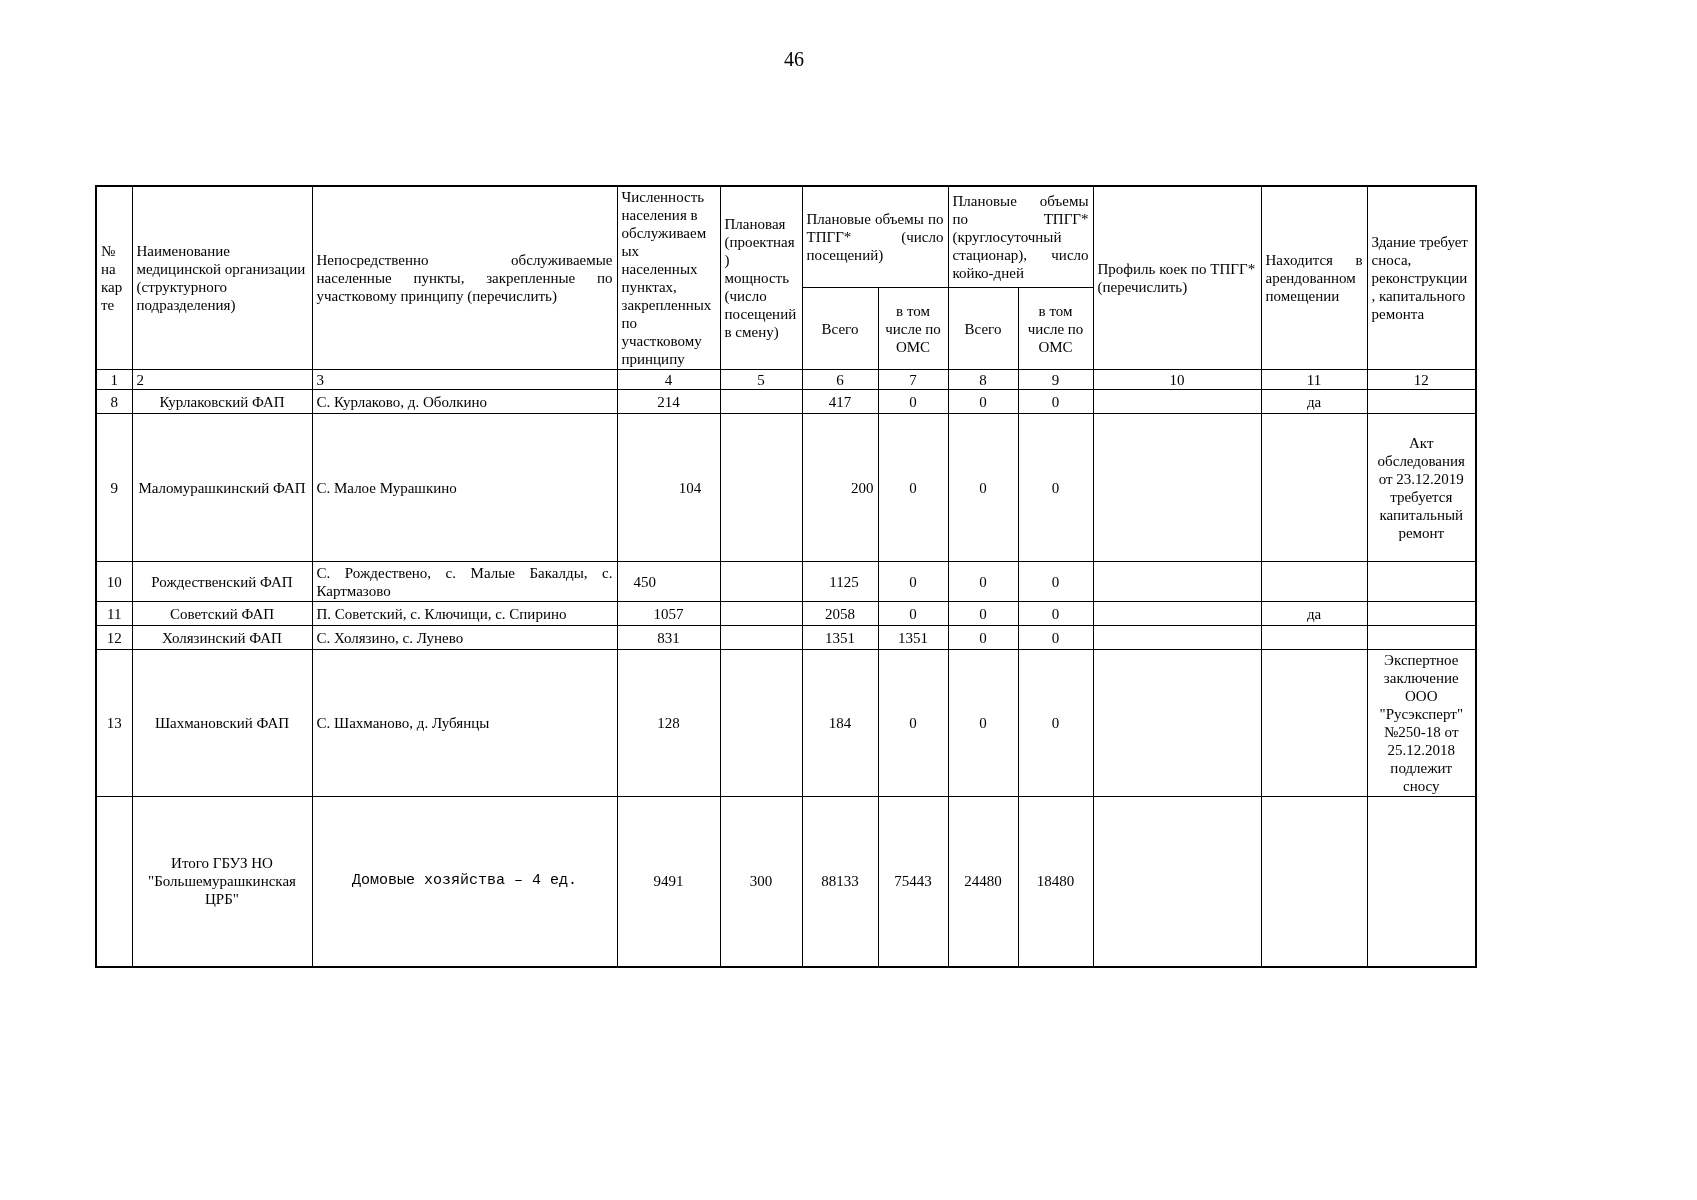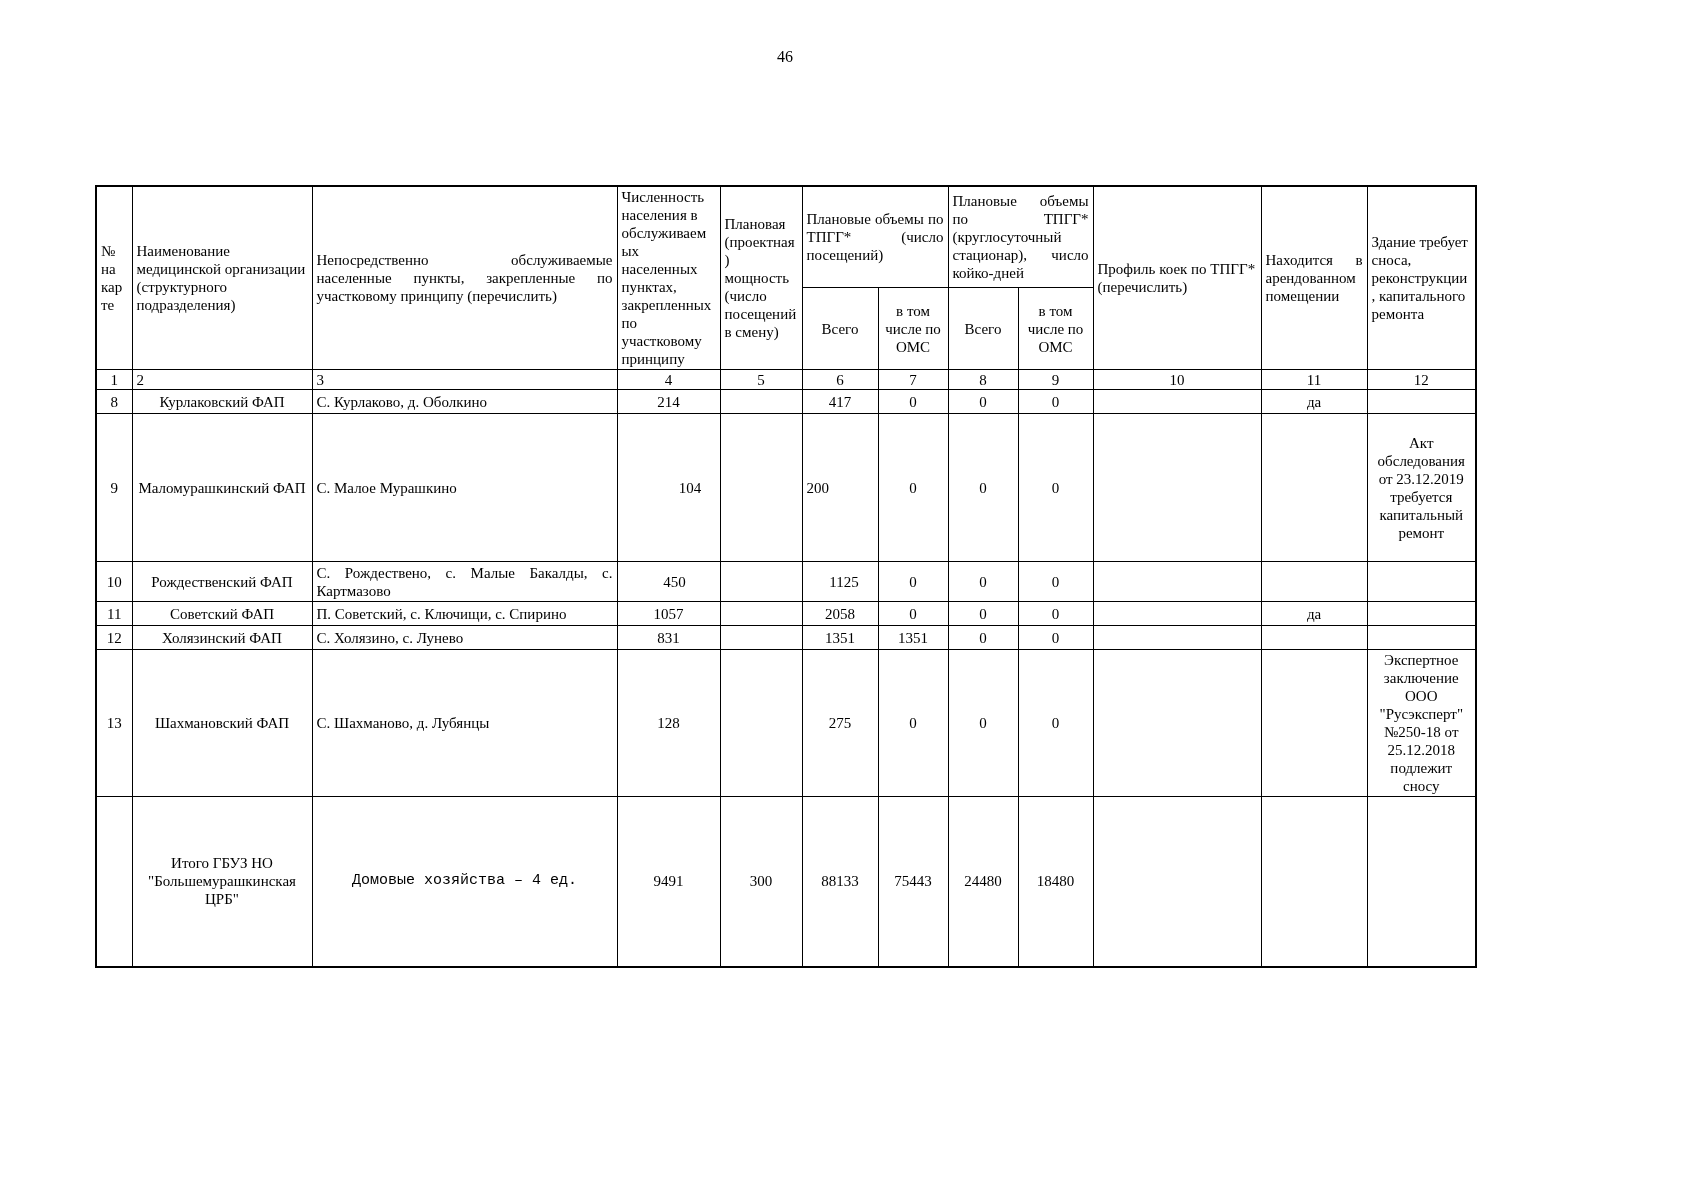--- a/index.html
+++ b/index.html
@@ -10,24 +10,24 @@
   body {
     position: relative;
     width: 1697px;
     height: 1200px;
     font-family: "Liberation Serif", "DejaVu Serif", serif;
     color: #000;
   }
   .page-number {
     position: absolute;
     top: 48px;
-    left: 95px;
+    left: 104px;
     width: 1380px;
     text-align: center;
-    font-size: 16px;
+    font-size: 20px;
   }
   table.doc-table {
     position: absolute;
     left: 95px;
     top: 185px;
     width: 1380px;
     border-collapse: collapse;
     table-layout: fixed;
     border: 2px solid #000;
     font-size: 15px;
@@ -118,33 +118,33 @@
         <td style="text-align: left;"></td>
         <td style="text-align: center;">да</td>
         <td style="text-align: center;"></td>
       </tr>
       <tr style="height: 148px;">
         <td style="text-align: center;">9</td>
         <td style="text-align: center;">Маломурашкинский ФАП</td>
         <td style="text-align: justify;">С. Малое Мурашкино</td>
         <td style="text-align: center; padding-left: 47px;">104</td>
         <td style="text-align: center;"></td>
-        <td style="text-align: left;">200</td>
+        <td style="text-align: right;">200</td>
         <td style="text-align: center;">0</td>
         <td style="text-align: center;">0</td>
         <td style="text-align: center;">0</td>
         <td style="text-align: left;"></td>
         <td style="text-align: center;"></td>
         <td style="text-align: center;">Акт обследования от 23.12.2019 требуется капитальный ремонт</td>
       </tr>
       <tr style="height: 40px;">
         <td style="text-align: center;">10</td>
         <td style="text-align: center;">Рождественский ФАП</td>
         <td style="text-align: justify;">С. Рождествено, с. Малые Бакалды, с. Картмазово</td>
-        <td style="text-align: center; padding-left: 16px;">450</td>
+        <td style=" padding-left: 16px;">450</td>
         <td style="text-align: center;"></td>
         <td style="text-align: center; padding-left: 12px;">1125</td>
         <td style="text-align: center;">0</td>
         <td style="text-align: center;">0</td>
         <td style="text-align: center;">0</td>
         <td style="text-align: left;"></td>
         <td style="text-align: center;"></td>
         <td style="text-align: center;"></td>
       </tr>
       <tr style="height: 24px;">
@@ -174,21 +174,21 @@
         <td style="text-align: left;"></td>
         <td style="text-align: center;"></td>
         <td style="text-align: center;"></td>
       </tr>
       <tr style="height: 146px;">
         <td style="text-align: center;">13</td>
         <td style="text-align: center;">Шахмановский ФАП</td>
         <td style="text-align: justify;">С. Шахманово, д. Лубянцы</td>
         <td style="text-align: center;">128</td>
         <td style="text-align: center;"></td>
-        <td style="text-align: center;">275</td>
+        <td style="text-align: center;">184</td>
         <td style="text-align: center;">0</td>
         <td style="text-align: center;">0</td>
         <td style="text-align: center;">0</td>
         <td style="text-align: left;"></td>
         <td style="text-align: center;"></td>
         <td style="text-align: center;">Экспертное заключение ООО "Русэксперт" №250-18 от 25.12.2018 подлежит сносу</td>
       </tr>
       <tr style="height: 170px;">
         <td style="text-align: center;"></td>
         <td style="text-align: center;">Итого ГБУЗ НО "Большемурашкинская ЦРБ"</td>

